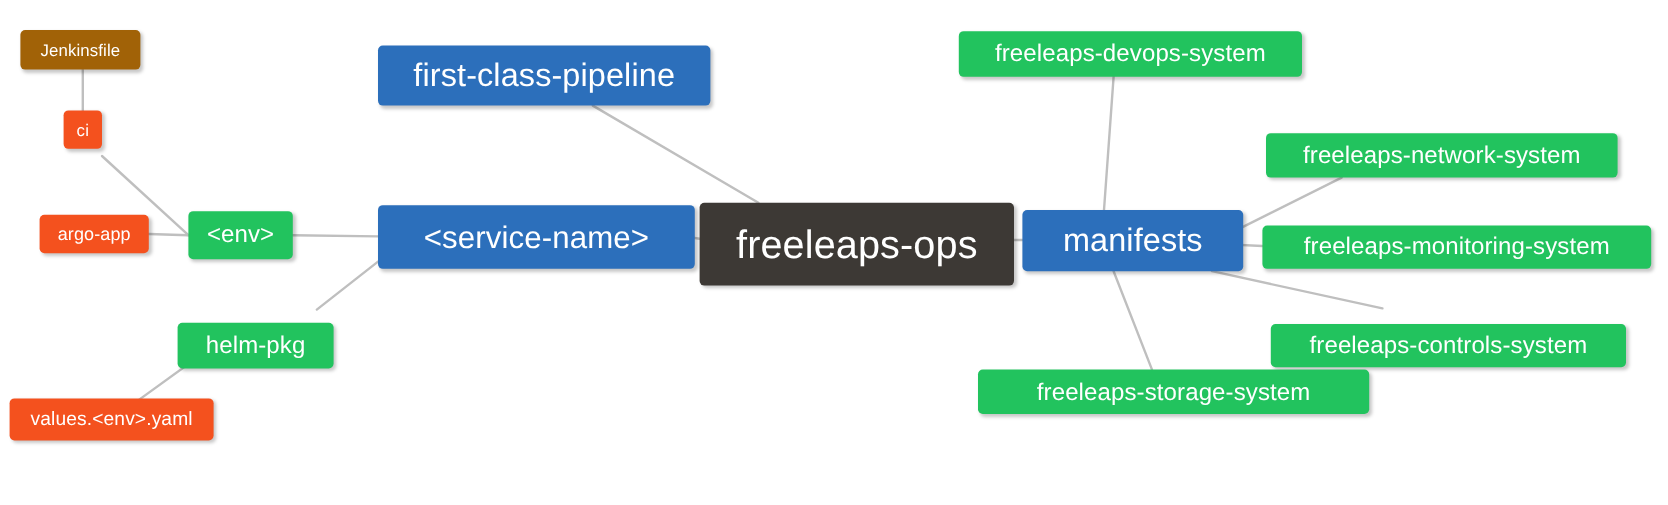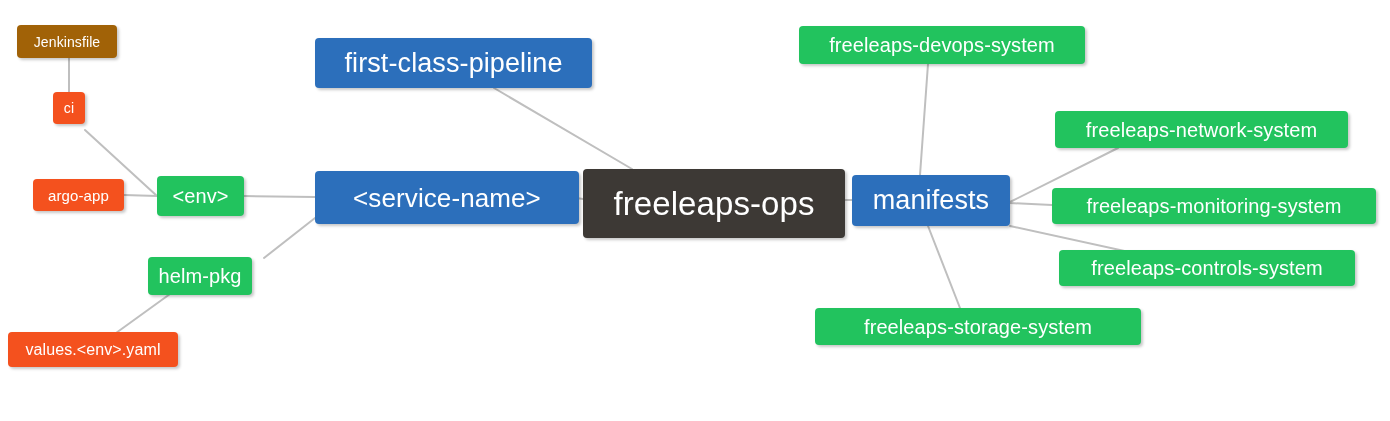--- a/index.html
+++ b/index.html
@@ -65,25 +65,25 @@
       <line x1="1010" y1="202" x2="1118" y2="148" stroke="#bfbfbf" stroke-width="2" stroke-linecap="round"></line>
       <line x1="1010" y1="203" x2="1052" y2="205" stroke="#bfbfbf" stroke-width="2" stroke-linecap="round"></line>
       <line x1="1010" y1="226" x2="1152" y2="257" stroke="#bfbfbf" stroke-width="2" stroke-linecap="round"></line>
       <line x1="928" y1="226" x2="960" y2="308" stroke="#bfbfbf" stroke-width="2" stroke-linecap="round"></line>
     </svg>
   <div id="node-layer">
       <div class="node n-orange" style="left: 17px; top: 25px; width: 100px; height: 33px; font-size: 14px;">Jenkinsfile</div>
       <div class="node n-red" style="left: 53px; top: 92px; width: 32px; height: 32px; font-size: 14px; text-align: right;">ci</div>
       <div class="node n-red" style="left: 33px; top: 179px; width: 91px; height: 32px; font-size: 15px;">argo-app</div>
       <div class="node n-green" style="left: 157px; top: 176px; width: 87px; height: 40px; font-size: 20px;">&lt;env&gt;</div>
-      <div class="node n-green" style="left: 148px; top: 257px; width: 104px; height: 38px; font-size: 20px;">helm-pkg</div>
+      <div class="node n-green" style="left: 148px; top: 269px; width: 130px; height: 38px; font-size: 20px;">helm-pkg</div>
       <div class="node n-red" style="left: 8px; top: 332px; width: 170px; height: 35px; font-size: 16px;">values.&lt;env&gt;.yaml</div>
       <div class="node n-blue" style="left: 315px; top: 38px; width: 277px; height: 50px; font-size: 27px;">first-class-pipeline</div>
       <div class="node n-blue" style="left: 315px; top: 171px; width: 264px; height: 53px; font-size: 26px;">&lt;service-name&gt;</div>
       <div class="node n-root" style="left: 583px; top: 169px; width: 262px; height: 69px; font-size: 33px;">freeleaps-ops</div>
-      <div class="node n-blue" style="left: 852px; top: 175px; width: 158px; height: 51px; font-size: 27px;">manifests</div>
+      <div class="node n-blue" style="left: 852px; top: 175px; width: 184px; height: 51px; font-size: 27px;">manifests</div>
       <div class="node n-green" style="left: 799px; top: 26px; width: 286px; height: 38px; font-size: 20px;">freeleaps-devops-system</div>
       <div class="node n-green" style="left: 1055px; top: 111px; width: 293px; height: 37px; font-size: 20px;">freeleaps-network-system</div>
       <div class="node n-green" style="left: 1052px; top: 188px; width: 324px; height: 36px; font-size: 20px;">freeleaps-monitoring-system</div>
-      <div class="node n-green" style="left: 1059px; top: 250px; width: 296px; height: 36px; font-size: 20px;">freeleaps-controls-system</div>
+      <div class="node n-green" style="left: 1059px; top: 270px; width: 296px; height: 36px; font-size: 20px;">freeleaps-controls-system</div>
       <div class="node n-green" style="left: 815px; top: 308px; width: 326px; height: 37px; font-size: 20px;">freeleaps-storage-system</div>
     </div>
 </div>
 
 </body></html>

